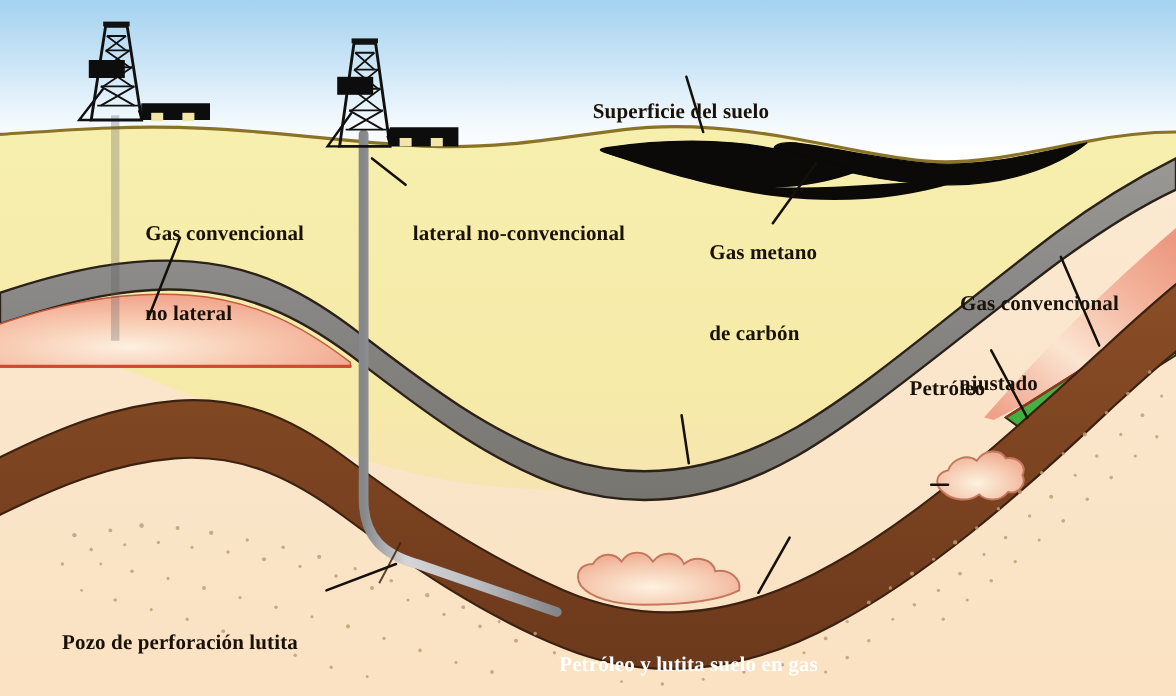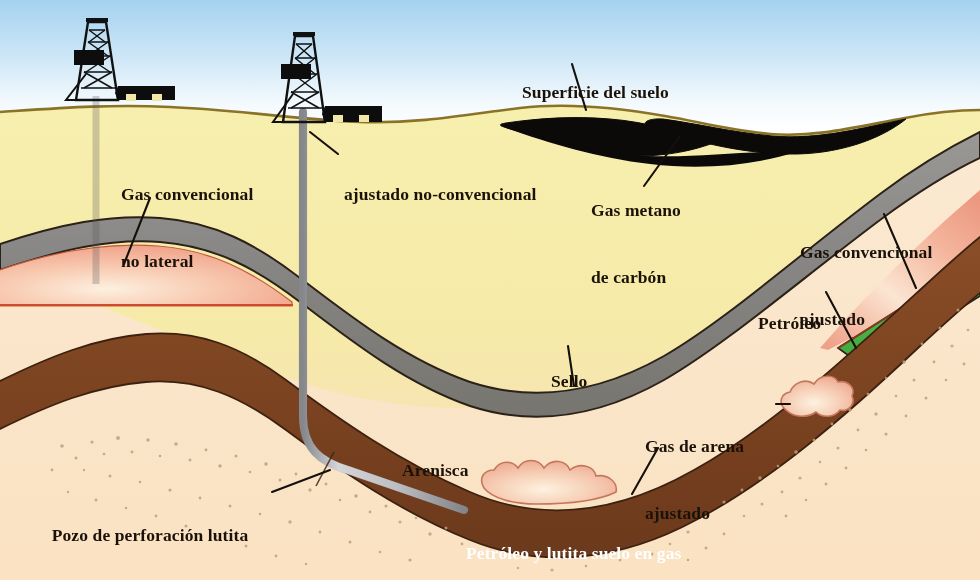--- a/index.html
+++ b/index.html
@@ -385,59 +385,49 @@
         <line x1="826" y1="292" x2="856" y2="348"></line>
         <line x1="568" y1="346" x2="574" y2="386"></line>
         <line x1="776" y1="404" x2="790" y2="404"></line>
         <line x1="658" y1="448" x2="632" y2="494"></line>
         <line x1="272" y1="492" x2="330" y2="470"></line>
       </g>
 
     </g>
   </svg>
 
-  <div class="lbl" style="left:522px; top:36px;">
+  <div class="lbl" style="left:494px; top:36px;">
     <div>Superficie del suelo</div>
   </div>
 
   <div class="lbl" style="left:121px; top:138px;">
     <div>Gas convencional</div>
     <div>no lateral</div>
   </div>
 
   <div class="lbl" style="left:344px; top:138px;">
-    <div>ajustado no-convencional</div>
+    <div>lateral no-convencional</div>
   </div>
 
   <div class="lbl" style="left:591px; top:154px;">
     <div>Gas metano</div>
     <div>de carbón</div>
   </div>
 
   <div class="lbl" style="left:800px; top:196px;">
     <div>Gas convencional</div>
     <div>ajustado</div>
   </div>
 
   <div class="lbl" style="left:758px; top:267px;">
     <div>Petróleo</div>
   </div>
 
-  <div class="lbl" style="left:551px; top:325px;">
-    <div>Sello</div>
-  </div>
-
-  <div class="lbl" style="left:402px; top:414px;">
-    <div>Arenisca</div>
-  </div>
-
-  <div class="lbl" style="left:645px; top:390px;">
-    <div>Gas de arena</div>
-    <div>ajustado</div>
-  </div>
+
+
 
   <div class="lbl center" style="left:20px; top:479px; width:260px;">
     <div>Pozo de perforación lutita</div>
     
     
   </div>
 
   <div class="lbl white" style="left:466px; top:497px;">
     <div>Petróleo y lutita suelo en gas</div>
   </div>

